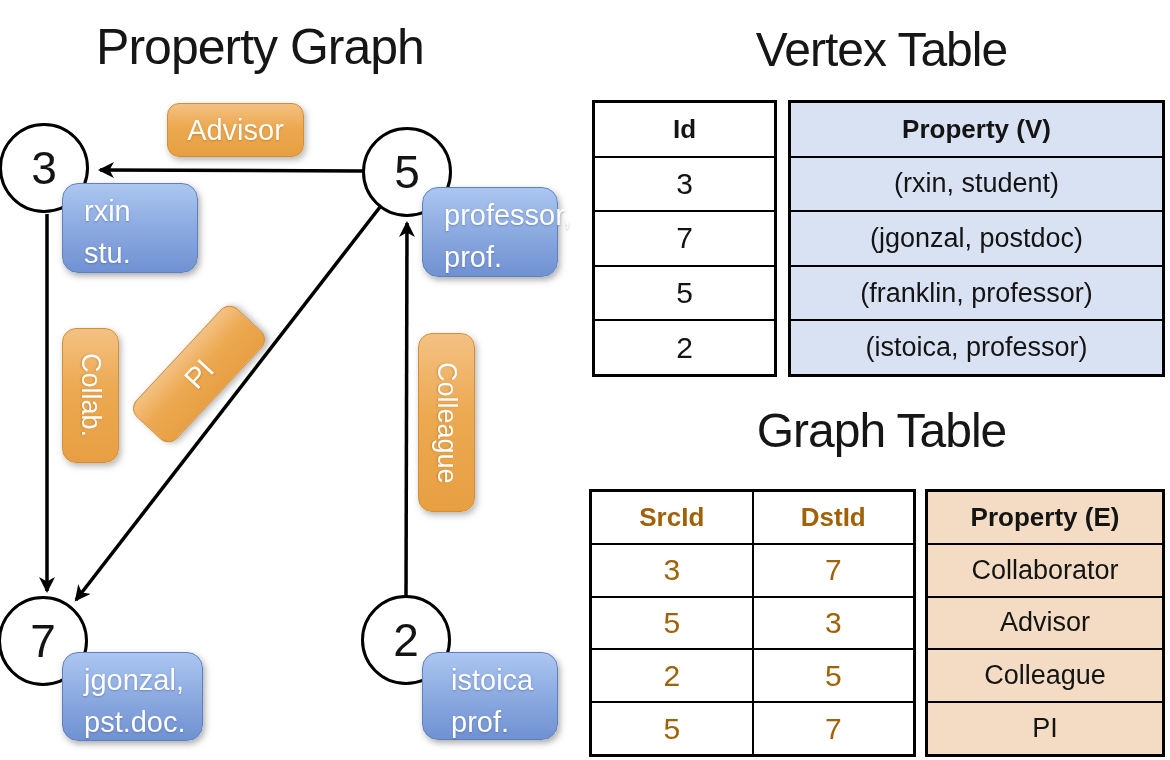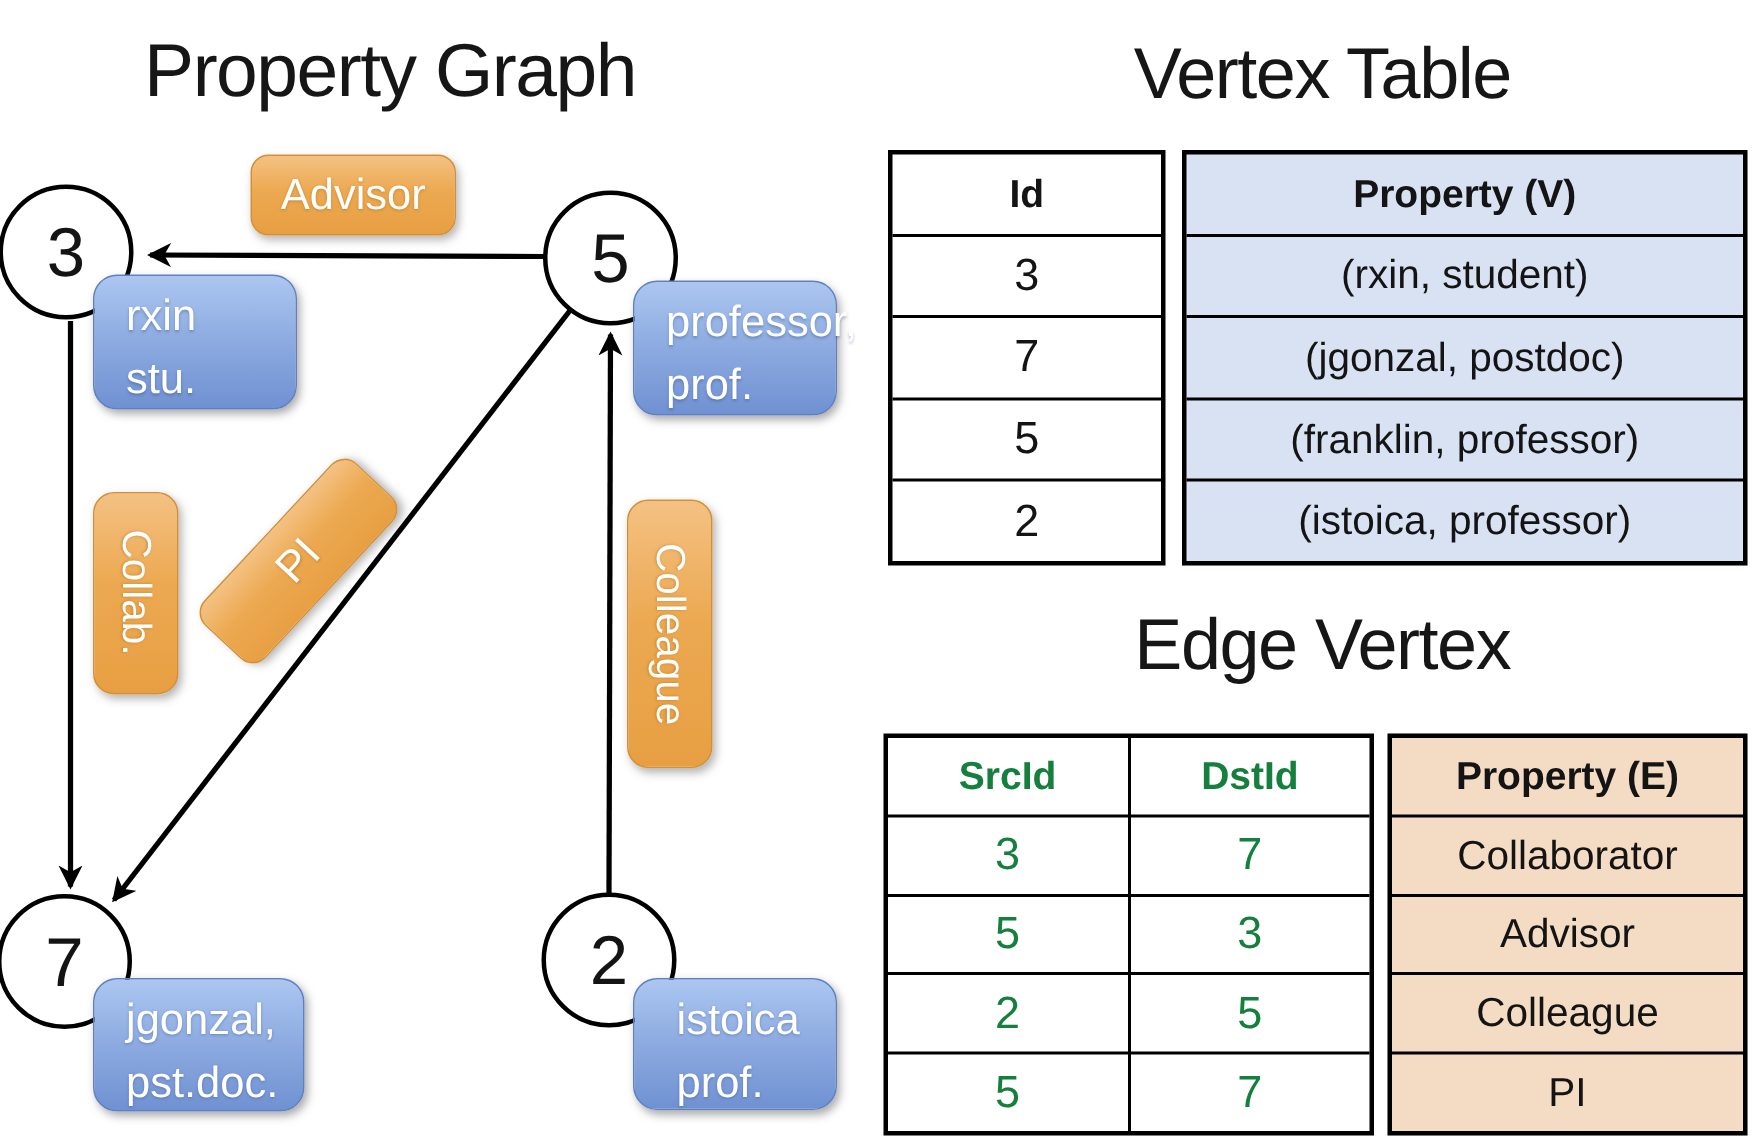--- a/index.html
+++ b/index.html
@@ -65,21 +65,21 @@
   .tcol .cell.th { font-weight:700; font-size:26px; }
   .tcol .cell.prop { font-size:27px; }
   .vfill { background:#d9e2f3; }
   .efill { background:#f3dcc3; }
   .two-col { position:absolute; display:flex; flex-direction:row;
     border:3px solid #000; box-sizing:border-box; background:#fff; }
   .two-col .col { flex:1; display:flex; flex-direction:column; }
   .two-col .col.second { border-left:2.5px solid #000; }
   .two-col .cell {
     flex:1; display:flex; align-items:center; justify-content:center;
-    border-top:2.5px solid #000; font-size:30px; color:#15803d; white-space:nowrap;
+    border-top:2.5px solid #000; font-size:30px; color:#a16207; white-space:nowrap;
   }
   .two-col .cell:first-child { border-top:none; }
   .two-col .cell.th { font-weight:700; font-size:26px; }
 
   svg.wires { position:absolute; left:0; top:0; }
 </style>
 </head>
 <body>
 
 <div class="abs" style="left:0;top:0;width:585px;height:760px;">
@@ -147,21 +147,21 @@
   </div>
 
   <div class="tcol vfill" style="left:203px;top:100px;width:377px;height:277px;">
     <div class="cell th">Property (V)</div>
     <div class="cell prop">(rxin, student)</div>
     <div class="cell prop">(jgonzal, postdoc)</div>
     <div class="cell prop">(franklin, professor)</div>
     <div class="cell prop">(istoica, professor)</div>
   </div>
 
-  <div class="big-title" style="left:10px;top:403px;width:573px;">Edge Vertex</div>
+  <div class="big-title" style="left:10px;top:403px;width:573px;">Graph Table</div>
 
   <div class="two-col" style="left:4px;top:489px;width:327px;height:268px;">
     <div class="col">
       <div class="cell th">SrcId</div>
       <div class="cell">3</div>
       <div class="cell">5</div>
       <div class="cell">2</div>
       <div class="cell">5</div>
     </div>
     <div class="col second">

